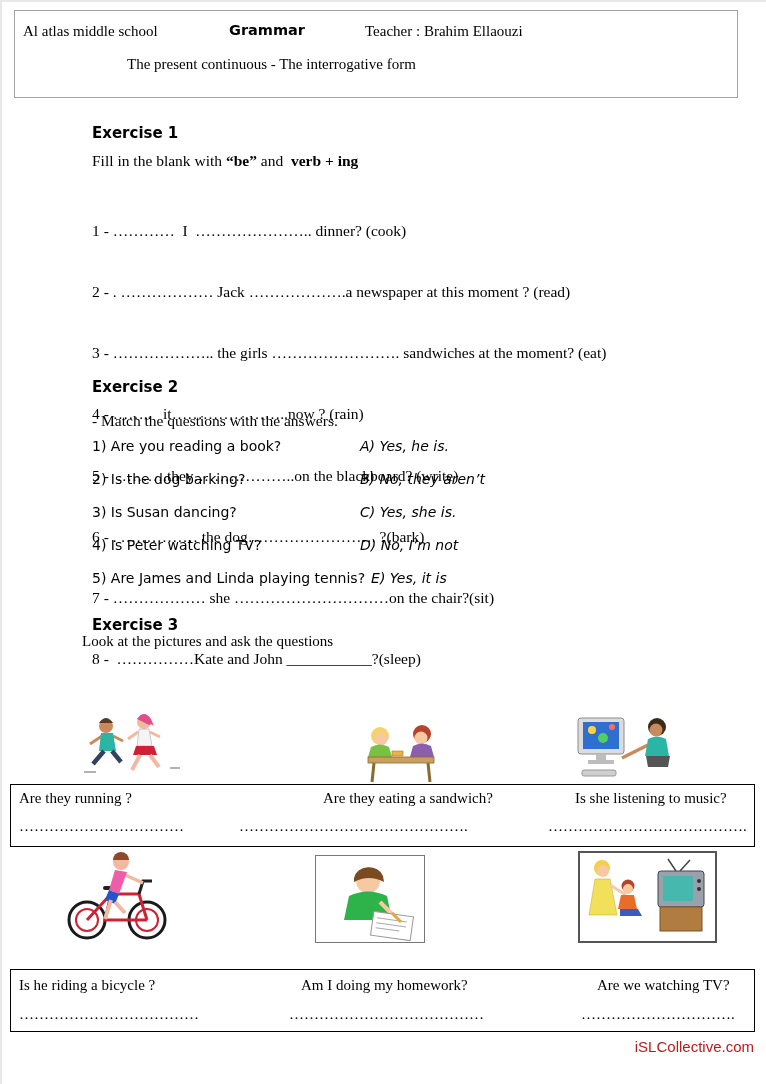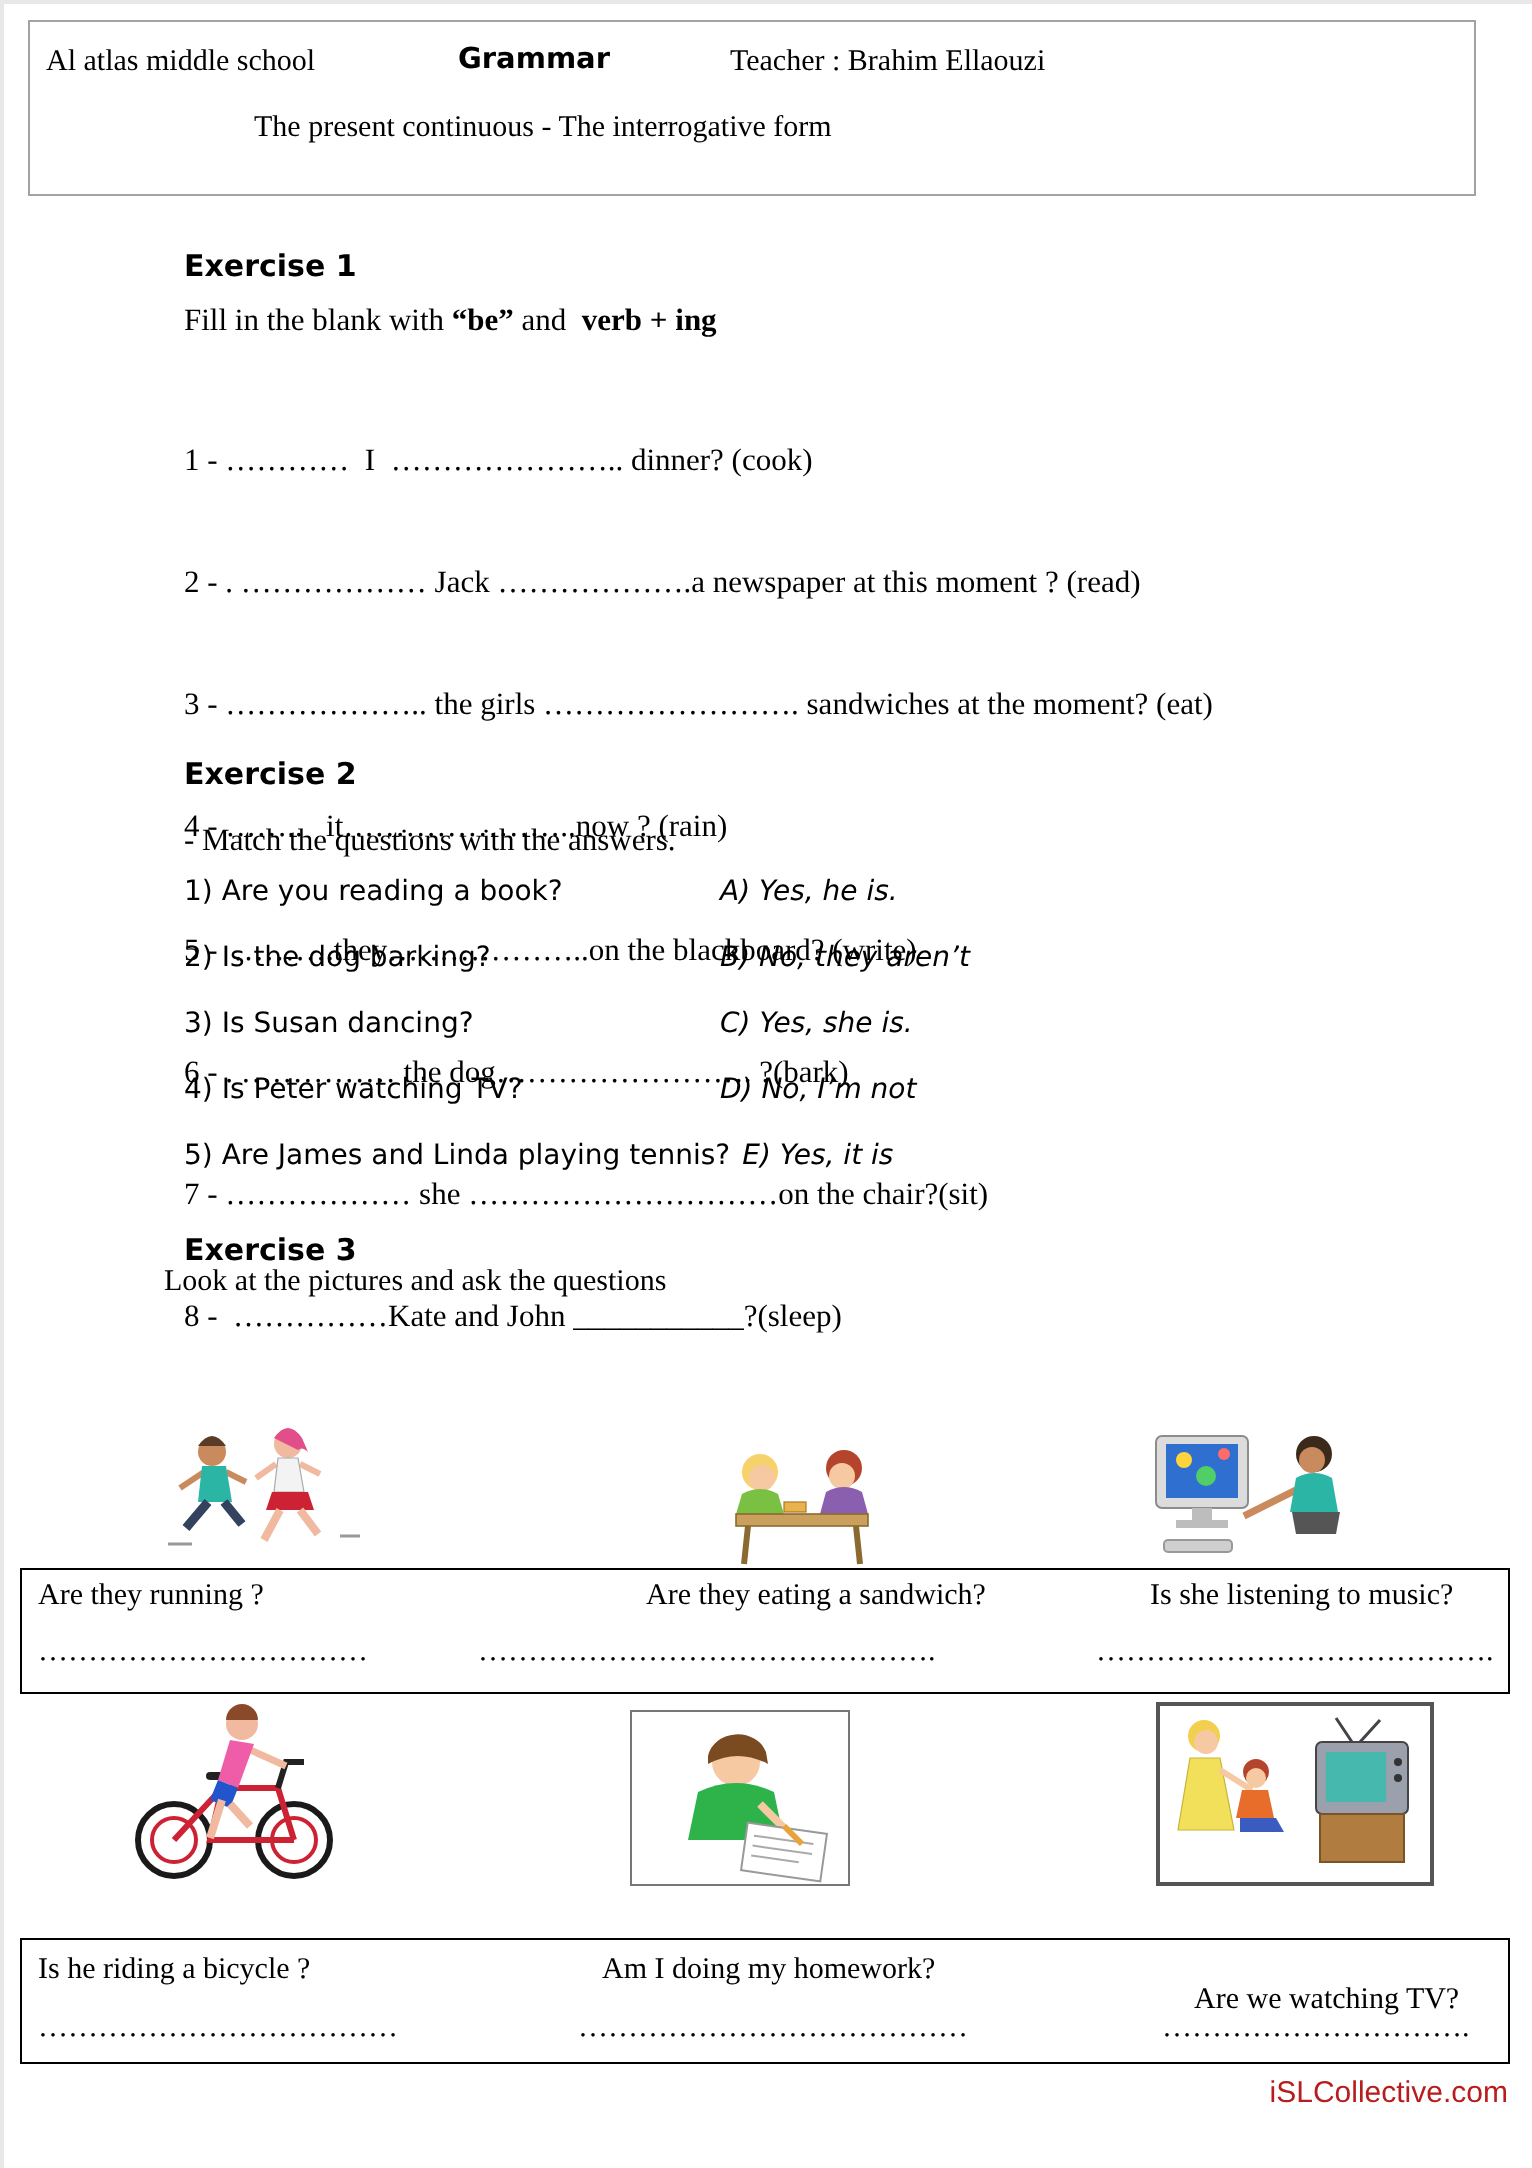--- a/index.html
+++ b/index.html
@@ -45,21 +45,21 @@
   #pic-tv       { left:578px; top:851px; width:139px; height:92px; border:2px solid #555; background:#fff; }
   .pic svg { display:block; width:100%; height:100%; }
 
   
   .qbox { position:absolute; left:10px; width:745px; height:63px; border:1px solid #000; font-size:15px; }
   #qbox1 { top:784px; }
   #qbox2 { top:945px;margin-top:24px; }
   .qbox span { position:absolute; white-space:nowrap; }
   #q1a { left:8px;   top:5px; }  #q1b { left:312px; top:5px; }  #q1c { left:564px; top:5px; }
   #d1a { left:8px;   top:33px; } #d1b { left:228px; top:33px; } #d1c { left:537px; top:33px; }
-  #q2a { left:8px;   top:7px; }  #q2b { left:290px; top:7px; }  #q2c { left:586px; top:22px; }
+  #q2a { left:8px;   top:7px; }  #q2b { left:290px; top:7px; }  #q2c { left:586px; top:7px; }
   #d2a { left:8px;   top:36px; } #d2b { left:278px; top:36px; } #d2c { left:570px; top:36px; }
 
   .footer { position:absolute; right:12px; top:1038px; font-family:"Liberation Sans",sans-serif;
             font-size:15px; color:#b91c1c; }
 </style>
 </head>
 <body>
 
 <div class="page">
 

